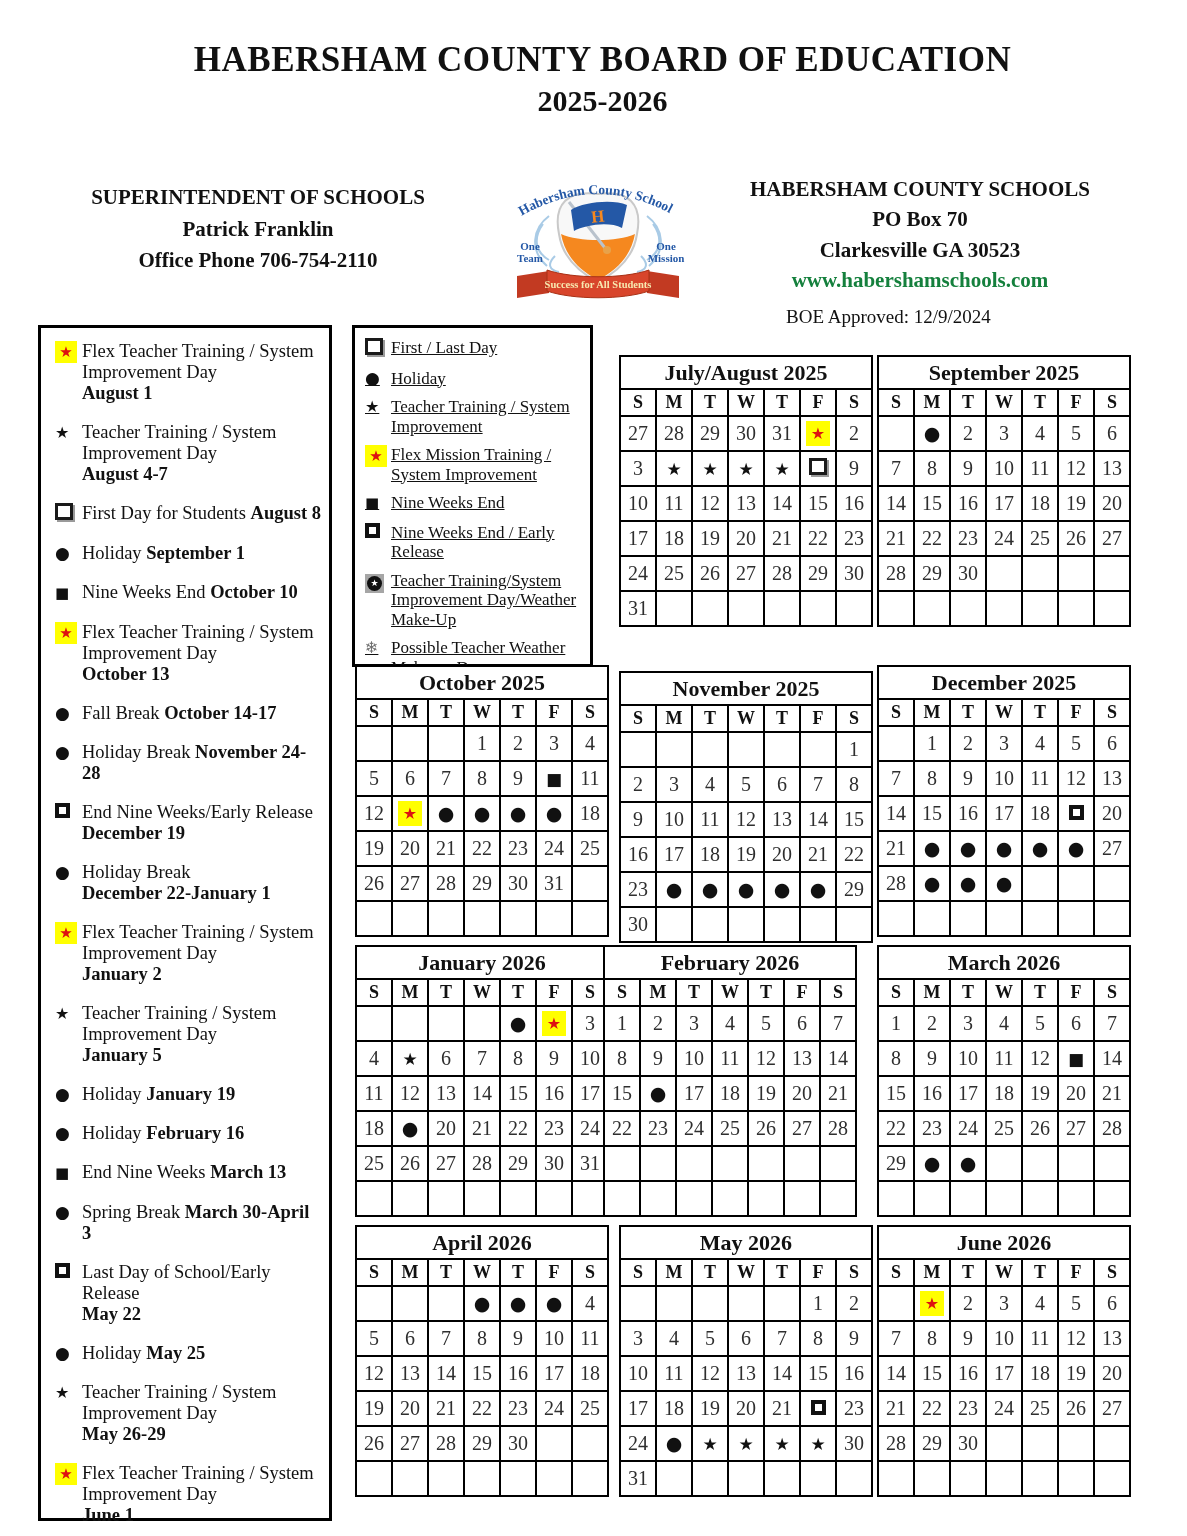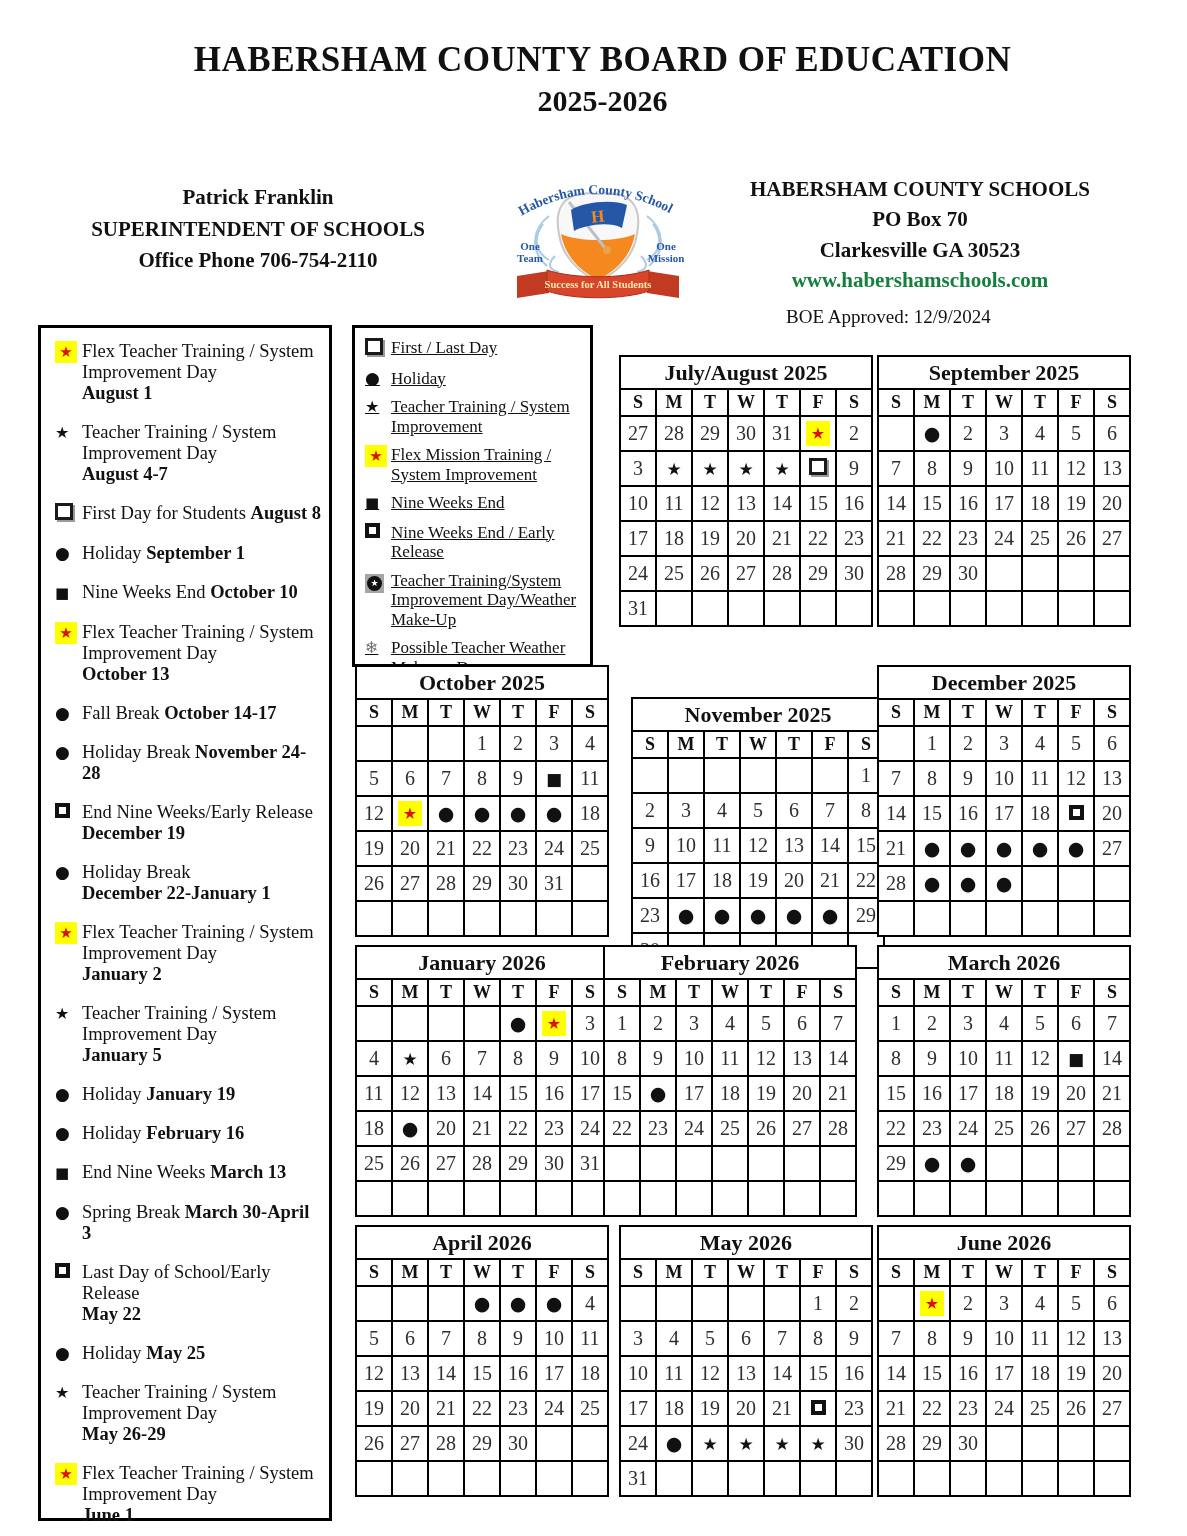--- a/index.html
+++ b/index.html
@@ -70,22 +70,22 @@
 <body>
 
 <div class="page">
 
   <div class="title-block">
     <div class="title-line1">HABERSHAM COUNTY BOARD OF EDUCATION</div>
     <div class="title-line2">2025-2026</div>
   </div>
 
   <div class="hdr-left">
+    <div>SUPERINTENDENT OF SCHOOLS</div>
     <div>Patrick Franklin</div>
-    <div>SUPERINTENDENT OF SCHOOLS</div>
     <div>Office Phone 706-754-2110</div>
   </div>
 
   <svg class="logo" viewBox="0 0 190 150">
     <defs>
         <path id="arcp" d="M 22,56 Q 95,16 168,56" fill="none"></path>
       </defs>
 
     <g stroke="#a9cbe6" stroke-width="2" fill="none">
       <path d="M46,58 C30,70 26,92 44,108 M40,66 C30,80 32,94 46,102 M52,98 C44,106 46,112 56,114"></path>
@@ -451,21 +451,21 @@
             <td></td>
             <td></td>
             <td></td>
             <td></td>
             <td></td>
             <td></td>
             <td></td>
           </tr>
         </tbody>
       </table>
-      <table class="cal" style="left: 619px; top: 697px; margin-left: 12px;">
+      <table class="cal" style="left: 619px; top: 671px;">
         <tbody>
           <tr>
             <td colspan="7" class="cal-title">November 2025</td>
           </tr>
           <tr>
             <td class="cal-dow">S</td>
             <td class="cal-dow">M</td>
             <td class="cal-dow">T</td>
             <td class="cal-dow">W</td>
             <td class="cal-dow">T</td>

